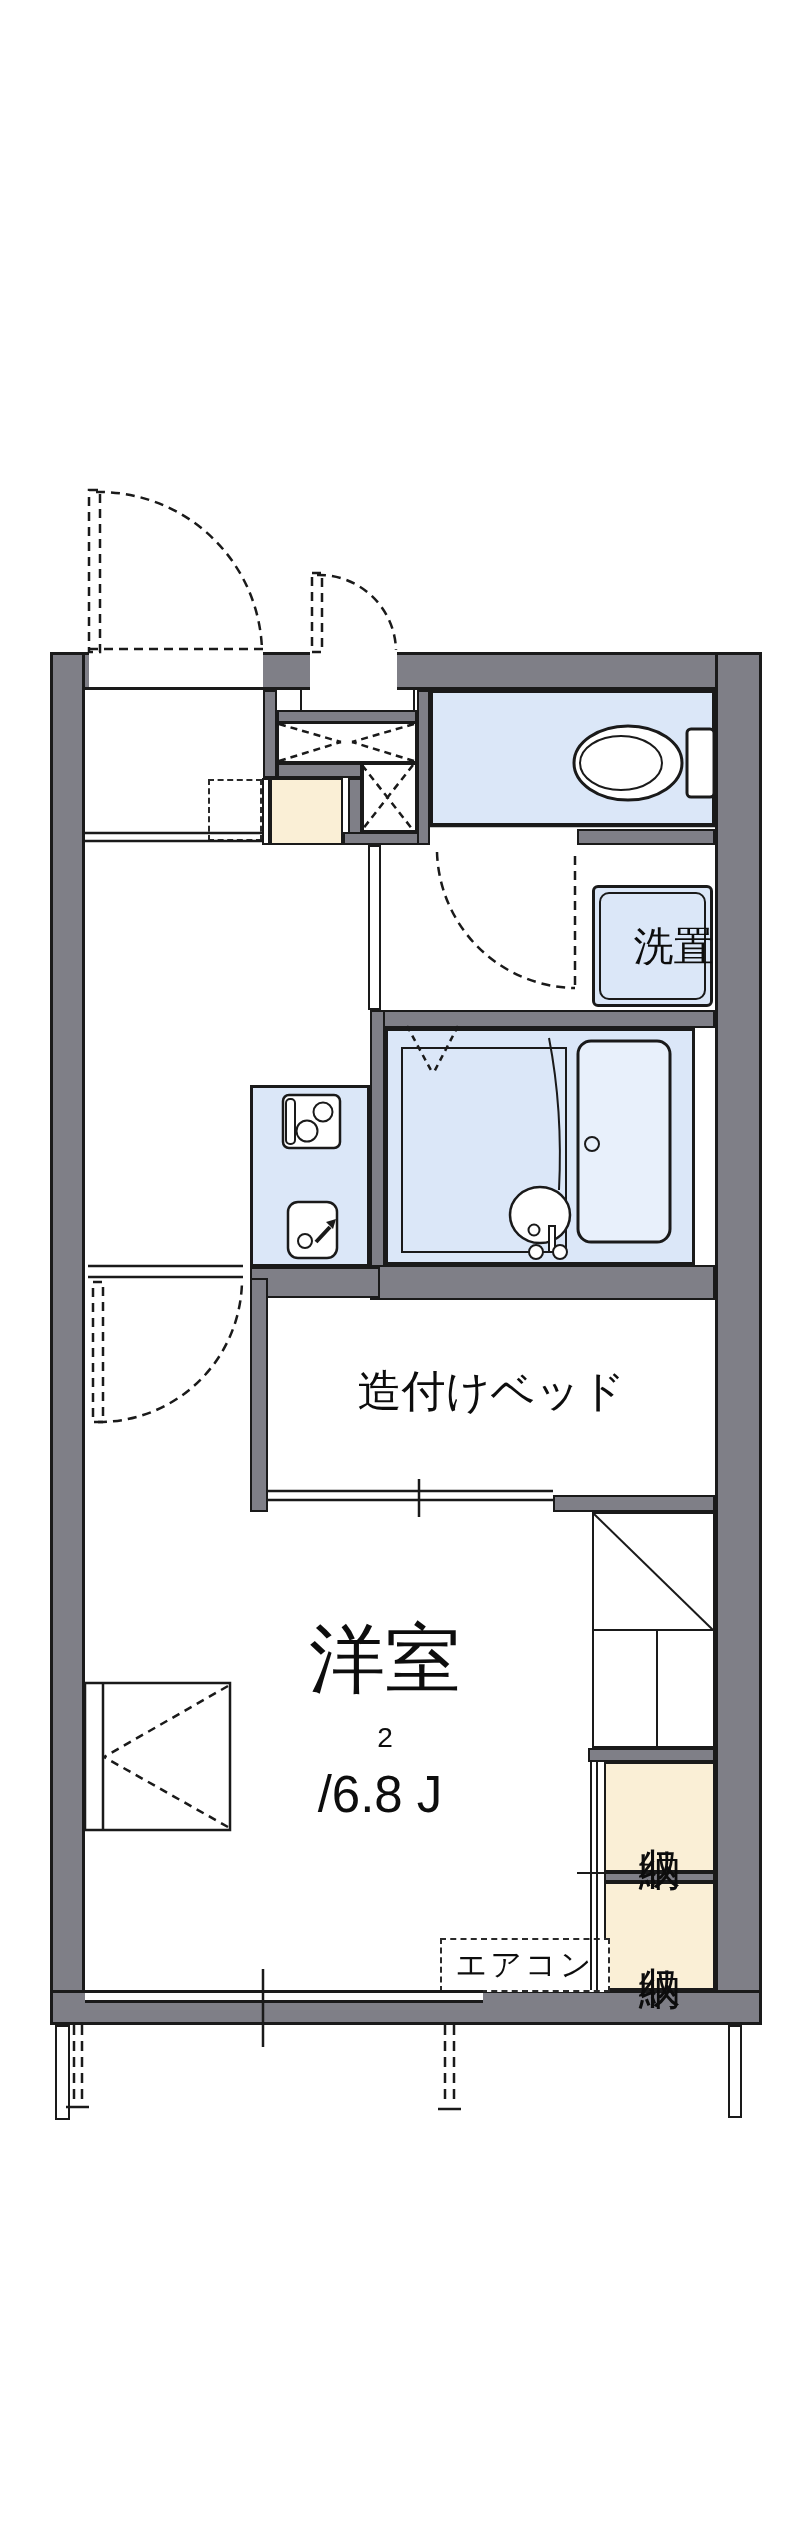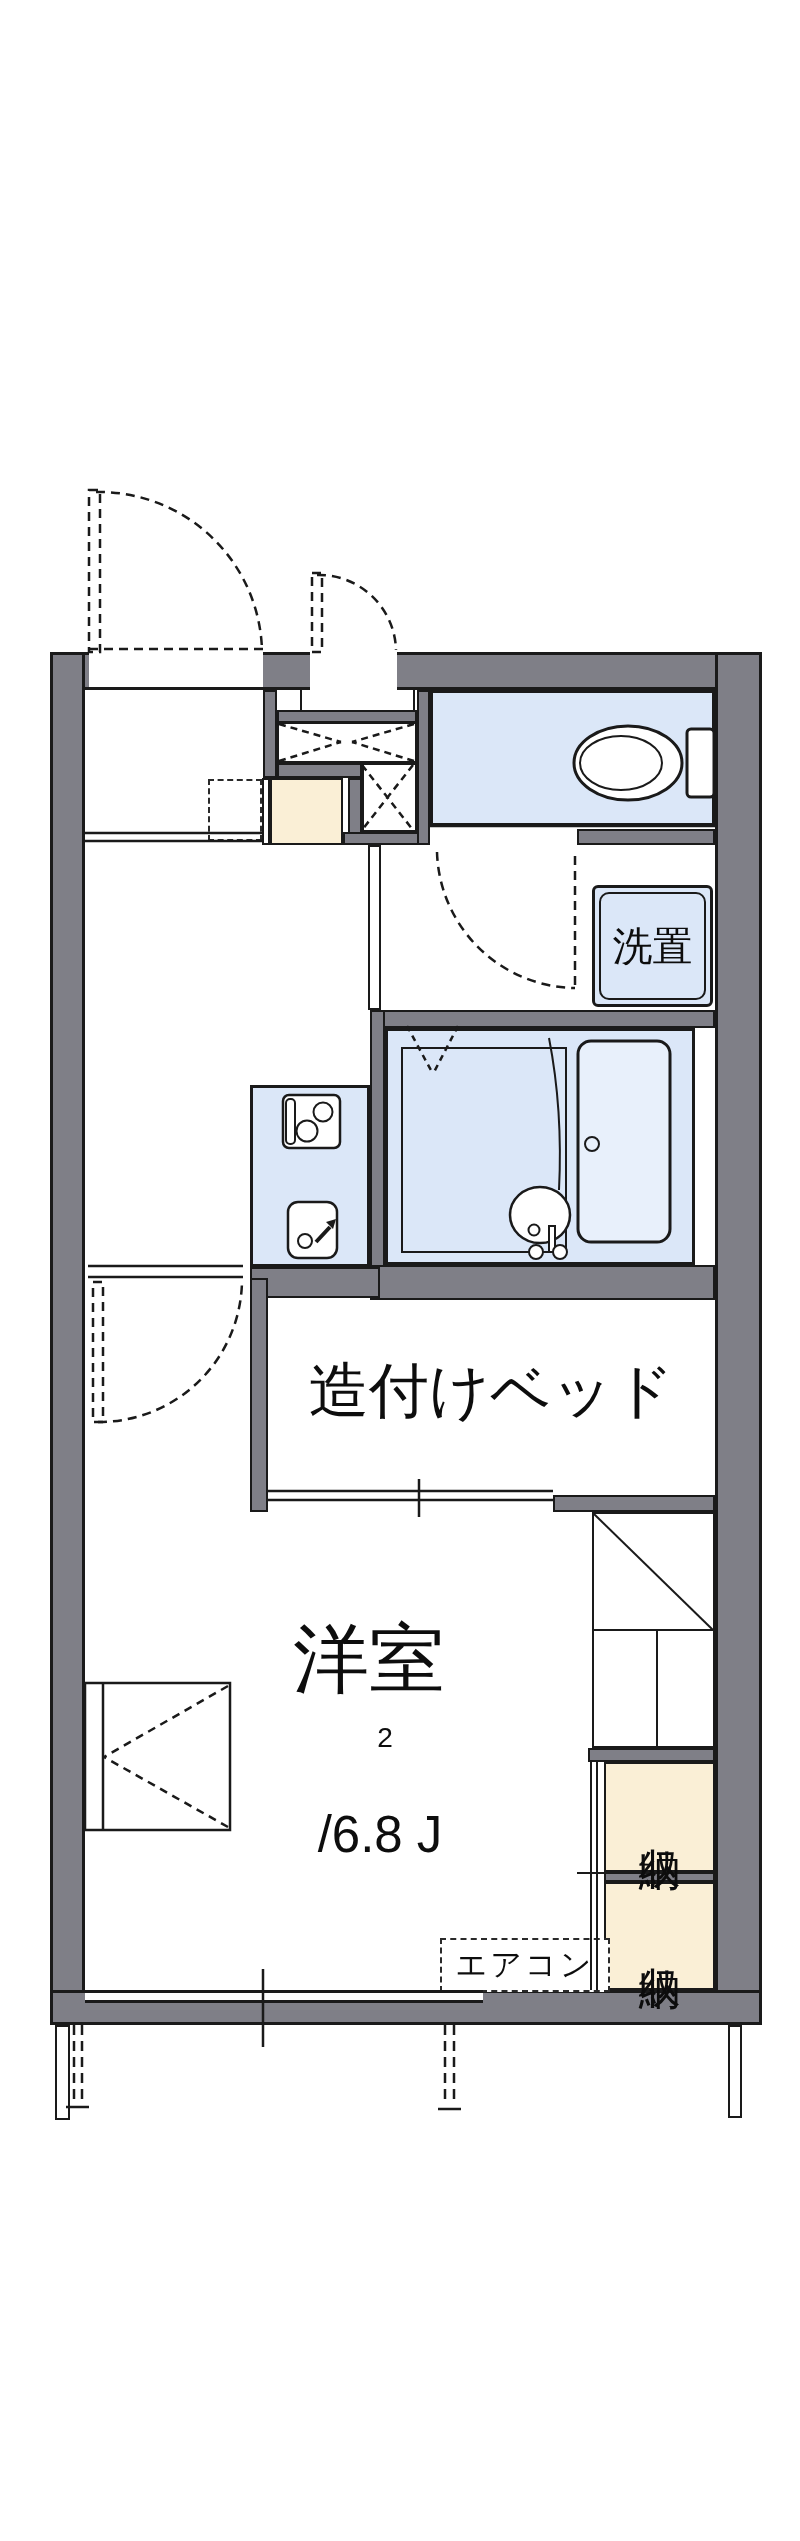--- a/index.html
+++ b/index.html
@@ -196,33 +196,33 @@
       </g>
       <g stroke-width="2.5">
         <rect x="288" y="1202" width="49" height="56" rx="10" fill="#ffffff"></rect>
         <circle cx="305" cy="1241" r="7" stroke-width="2"></circle>
         <line x1="316" y1="1242" x2="330" y2="1227" stroke-width="4"></line>
         <path d="M 326 1222 L 336 1219 L 333 1229 Z" fill="#1a1a1a" stroke="none"></path>
       </g>
     </g>
   </svg>
 
-  <div class="lbl" style="left:592px;top:885px;width:121px;height:122px;font-size:40px;font-weight:500;">洗置</div>
-
-  <div class="lbl" style="left:268px;top:1326px;width:447px;height:130px;font-size:60px;line-height:1.4;flex-direction:column;">
+  <div class="lbl" style="left:592px;top:885px;width:121px;height:122px;font-size:40px;font-weight:500;padding-left:21px;">洗置</div>
+
+  <div class="lbl" style="left:268px;top:1326px;width:447px;height:130px;font-size:44px;line-height:1.4;flex-direction:column;">
     <span>造付けベッド</span>
   </div>
 
-  <div class="lbl" style="left:169px;top:1618px;width:400px;height:84px;font-size:76px;">洋室</div>
+  <div class="lbl" style="left:185px;top:1618px;width:400px;height:84px;font-size:76px;">洋室</div>
 
   <div class="lbl" style="left:185px;top:1710px;width:400px;height:56px;font-size:51px;">
       <sup>2</sup>
   </div>
 
-  <div class="lbl" style="left:180px;top:1766px;width:400px;height:56px;font-size:51px;margin-top:40px;">/6.8 J</div>
+  <div class="lbl" style="left:180px;top:1766px;width:400px;height:56px;font-size:51px;">/6.8 J</div>
 
   <div class="lbl vtext" style="left:604px;top:1764px;width:111px;height:106px;font-size:42px;">収納</div>
 
   <div class="lbl vtext" style="left:604px;top:1884px;width:111px;height:104px;font-size:42px;">収納</div>
 
   <div class="lbl" style="left:440px;top:1938px;width:170px;height:54px;font-size:31px;letter-spacing:3px;">エアコン</div>
 
 </div>
 
 </body></html>

